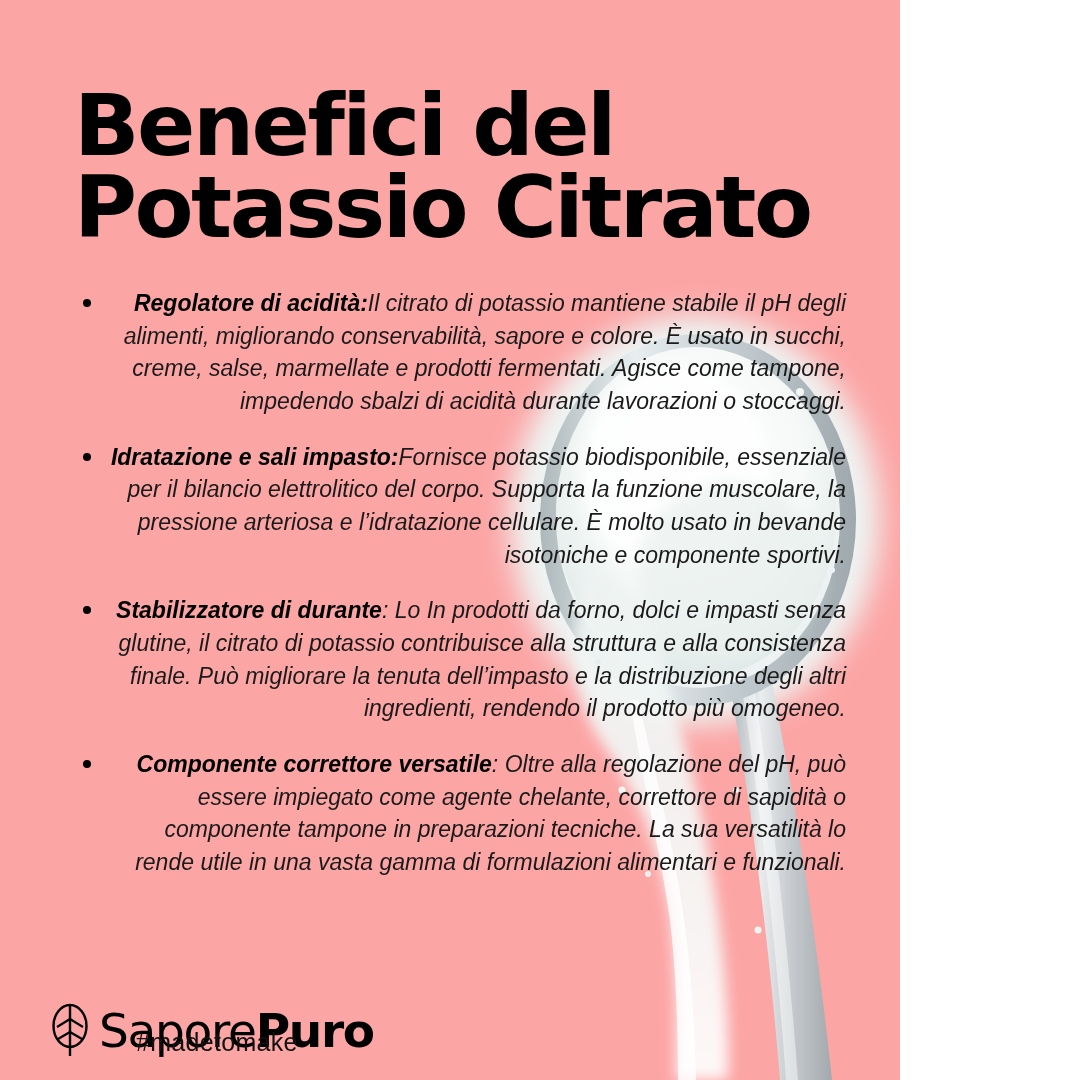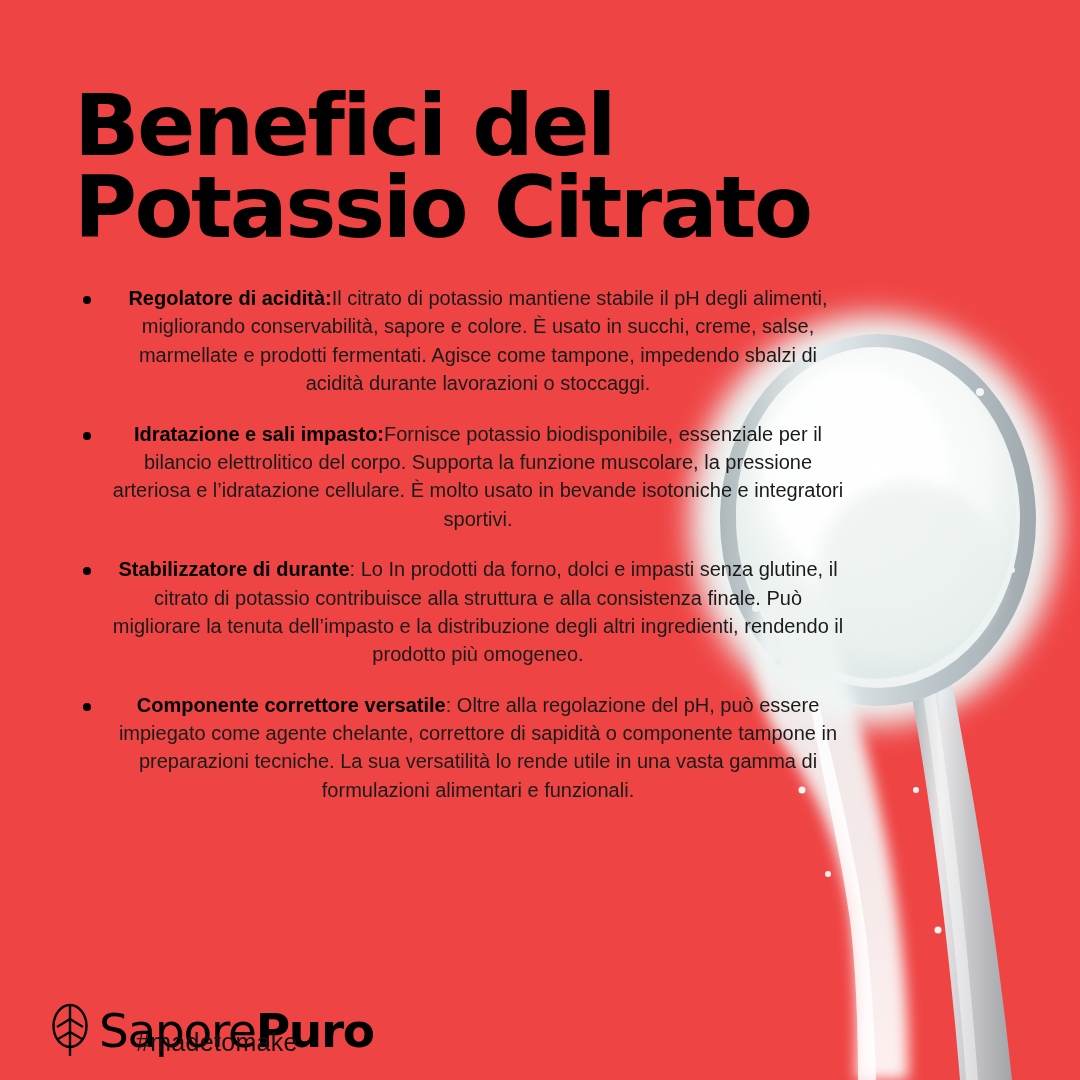--- a/index.html
+++ b/index.html
@@ -8,23 +8,23 @@
   }
   body {
     width: 1080px;
     height: 1080px;
     background: #ffffff;
     font-family: "Liberation Sans", sans-serif;
     overflow: hidden;
   }
   .page {
     position: relative;
-    width: 1080px;
+    width: 900px;
     height: 1080px;
-    background: #ef4444;
+    background: #fca5a5;
     overflow: hidden;
   }
 
   
   .photo {
     position: absolute;
     right: -10px;
     top: 270px;
     width: 430px;
     height: 810px;
@@ -52,24 +52,25 @@
     position: absolute;
     left: 74px;
     top: 264px;
     width: 772px;
     z-index: 3;
   }
   .bullet {
     position: relative;
     padding-left: 36px;
     margin-bottom: 22px;
-    font-size: 20px;
+    font-size: 23px;
     line-height: 1.42;
     color: #1a1a1a;
-    text-align: center;
+    text-align: right;
+    font-style: italic;
   }
   .bullet:before {
     content: "";
     position: absolute;
     left: 9px;
     top: 12px;
     width: 8px;
     height: 8px;
     border-radius: 50%;
     background: #000;
@@ -176,21 +177,21 @@
 
   <h1 class="title">Benefici del Potassio Citrato</h1>
 
   <div class="bullets">
 
     <p class="bullet">
       <b>Regolatore di acidità</b><b>:</b><span>Il citrato di potassio mantiene stabile il pH degli alimenti, migliorando conservabilità, sapore e colore. È usato in succhi, creme, salse, marmellate e prodotti fermentati. Agisce come tampone, impedendo sbalzi di acidità durante lavorazioni o stoccaggi.</span>
     </p>
 
     <p class="bullet">
-      <b> Idratazione e sali impasto</b><b>:</b><span>Fornisce potassio biodisponibile, essenziale per il bilancio elettrolitico del corpo. Supporta la funzione muscolare, la pressione arteriosa e l’idratazione cellulare. È molto usato in bevande isotoniche e integratori sportivi.</span>
+      <b> Idratazione e sali impasto</b><b>:</b><span>Fornisce potassio biodisponibile, essenziale per il bilancio elettrolitico del corpo. Supporta la funzione muscolare, la pressione arteriosa e l’idratazione cellulare. È molto usato in bevande isotoniche e componente sportivi.</span>
     </p>
 
     <p class="bullet">
       <b>Stabilizzatore di durante</b><span>: </span><span>Lo In prodotti da forno, dolci e impasti senza glutine, il citrato di potassio contribuisce alla struttura e alla consistenza finale. Può migliorare la tenuta dell’impasto e la distribuzione degli altri ingredienti, rendendo il prodotto più omogeneo.</span>
     </p>
 
     <p class="bullet">
       <b>Componente correttore versatile</b><span>: </span><span>Oltre alla regolazione del pH, può essere impiegato come agente chelante, correttore di sapidità o componente tampone in preparazioni tecniche. La sua versatilità lo rende utile in una vasta gamma di formulazioni alimentari e funzionali.</span>
     </p>
 

